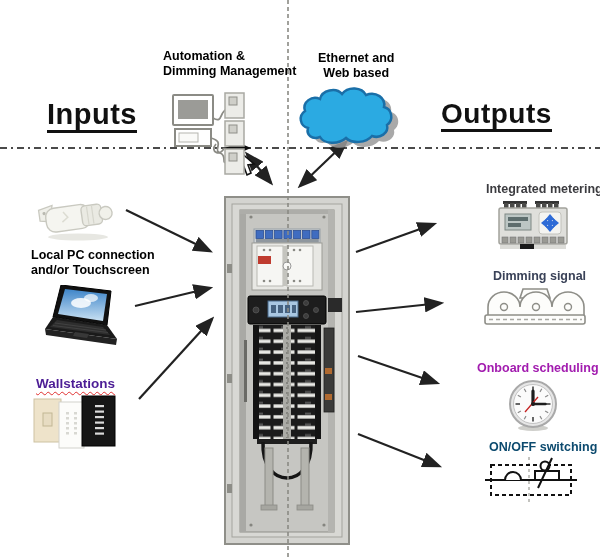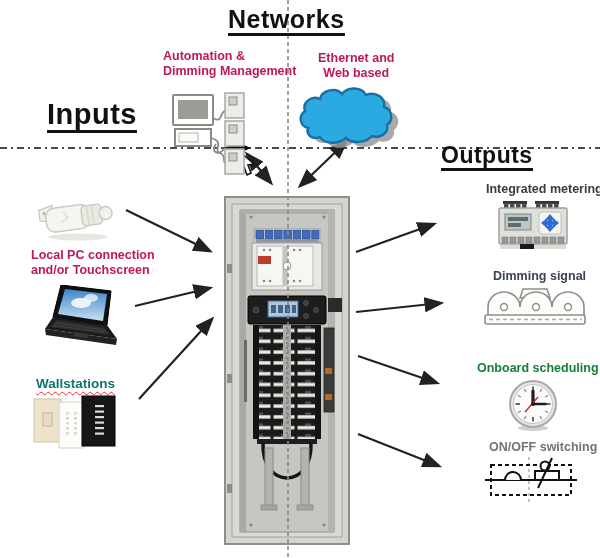--- a/index.html
+++ b/index.html
@@ -13,38 +13,38 @@
   #lines-layer{z-index:2;}
   .icon{z-index:3;}
   .lbl,.heading{z-index:4;}
 
   .heading{
     position:absolute;font-weight:bold;color:#111;letter-spacing:.5px;
     border-bottom:3px solid #111;padding-bottom:1px;line-height:1.05;
   }
   #title-networks{left:228px;top:6px;font-size:25px;}
   #title-inputs{left:47px;top:99px;font-size:29px;}
-  #title-outputs{left:441px;top:99px;font-size:23px;margin-top:44px;}
+  #title-outputs{left:441px;top:99px;font-size:28px;}
 
   .lbl{
-    position:absolute;font-weight:bold;font-size:12.5px;line-height:15px;color:#be185d;
+    position:absolute;font-weight:bold;font-size:12.5px;line-height:15px;color:#000000;
     white-space:nowrap;
   }
   #lbl-bms{left:163px;top:49px;}
   #lbl-web{left:318px;top:51px;text-align:center;}
   #lbl-in1{left:28px;top:161px;}
   #lbl-in2{left:31px;top:248px;}
   #lbl-wall{
-    left:36px;top:376px;font-size:13.5px;color:#0f766e;
+    left:36px;top:376px;font-size:13.5px;color:#4c1d95;
     text-decoration:underline wavy #e03030;text-decoration-thickness:1px;text-underline-offset:3px;
   }
   #lbl-out1{left:478px;top:182px;color:#3c3c40;padding-left:8px;}
   #lbl-out2{left:493px;top:269px;color:#3a4258;}
-  #lbl-out3{left:477px;top:361px;color:#15803d;}
-  #lbl-out4{left:489px;top:440px;color:#737373;}
+  #lbl-out3{left:477px;top:361px;color:#a21caf;}
+  #lbl-out4{left:489px;top:440px;color:#0c4a6e;}
 
   svg{display:block;}
 </style>
 </head>
 <body>
 
 <div id="stage">
 
   <svg id="panel-layer" class="abs" style="left:224px;top:196px;" width="126" height="349" viewBox="0 0 126 349">
     <defs>
@@ -327,21 +327,20 @@
   <svg class="abs icon" style="left:485px;top:457px;" width="92" height="46" viewBox="0 0 92 46">
     <line x1="44" y1="0" x2="44" y2="46" stroke="#b0b0aa" stroke-width="1.5" stroke-dasharray="3 3"></line>
     <rect x="6" y="8" width="80" height="30" fill="none" stroke="#111" stroke-width="2" stroke-dasharray="4 3"></rect>
     <line x1="0" y1="23" x2="92" y2="23" stroke="#111" stroke-width="2.2"></line>
     <path d="M20,23 A8,8 0 0 1 36,23" fill="#fff" stroke="#111" stroke-width="2"></path>
     <rect x="50" y="14" width="24" height="9" fill="#fff" stroke="#111" stroke-width="2"></rect>
     <circle cx="60" cy="9" r="4.5" fill="#fff" stroke="#111" stroke-width="2"></circle>
     <line x1="53" y1="31" x2="67" y2="1" stroke="#111" stroke-width="2"></line>
   </svg>
 
-  <div class="heading" id="title-networks">Networks</div>
   <div class="heading" id="title-inputs">Inputs</div>
   <div class="heading" id="title-outputs">Outputs</div>
 
   <div class="lbl" id="lbl-bms">
     <div>Automation &amp;</div>
     <div>Dimming Management</div>
   </div>
 
   <div class="lbl" id="lbl-web">
     <div>Ethernet and</div>

